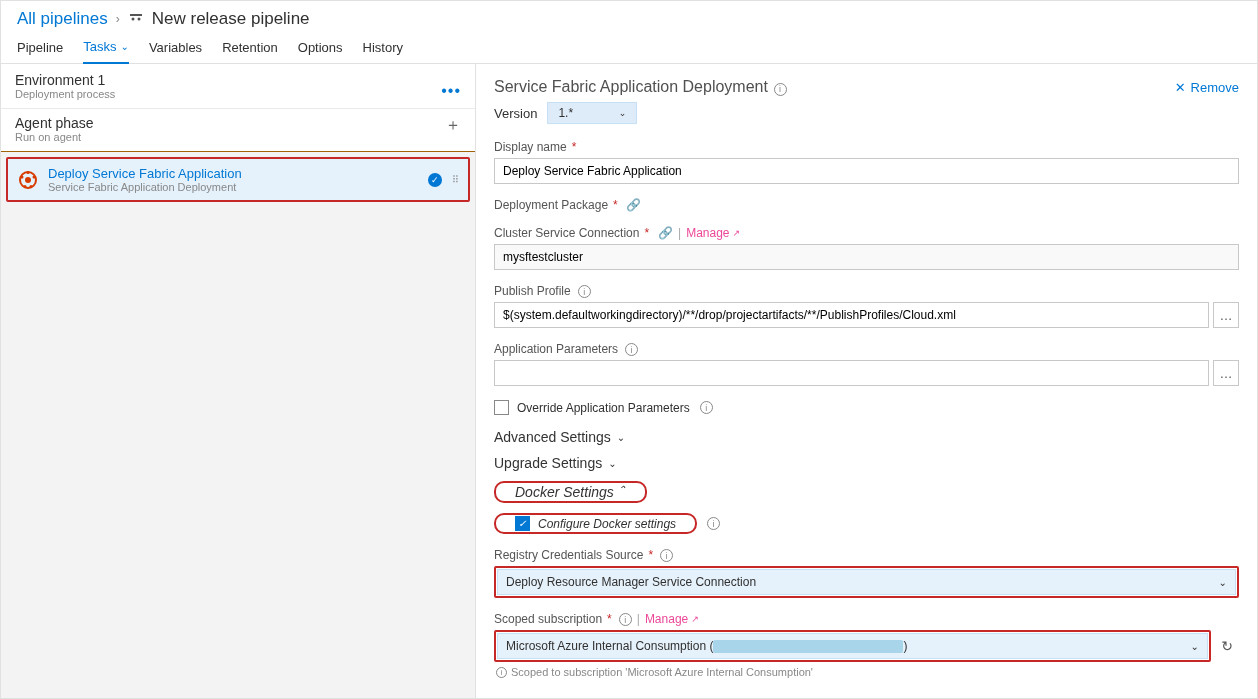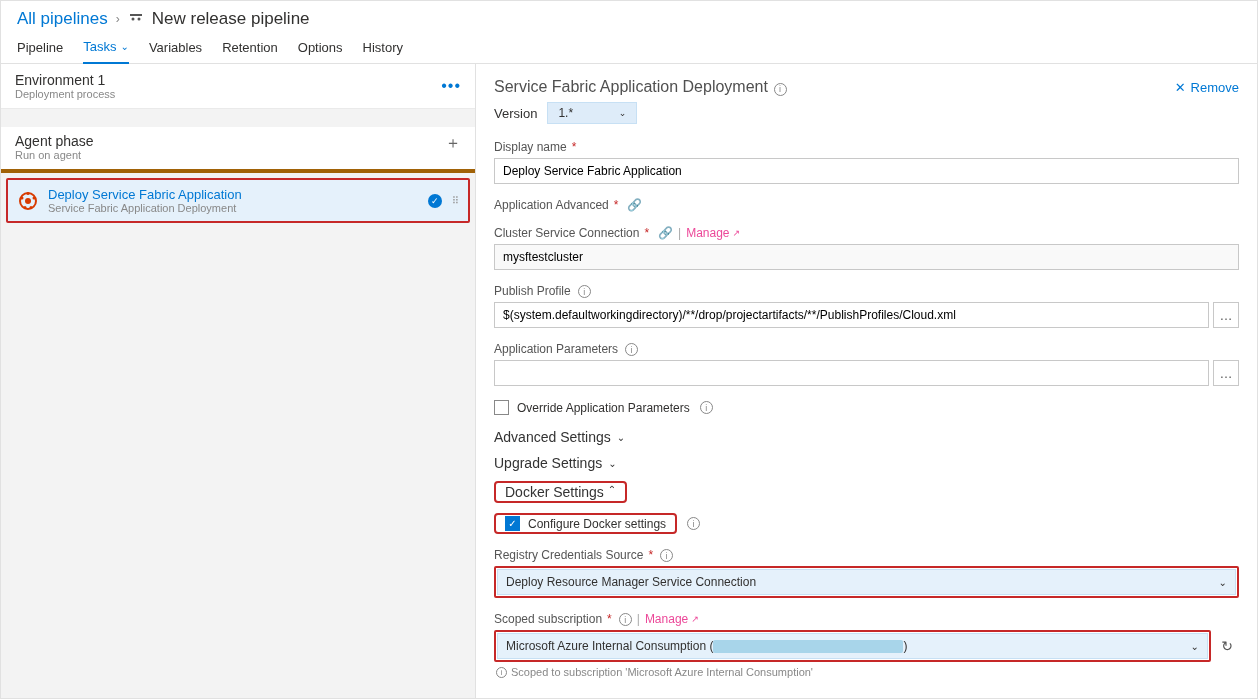--- a/index.html
+++ b/index.html
@@ -12,26 +12,26 @@
     .breadcrumb .icon-sm { display: inline-flex; align-items: center; justify-content: center; width: 16px; }
 
     .tabs { display: flex; gap: 20px; padding: 4px 16px 0 16px; border-bottom: 1px solid #e1e1e1; font-size: 13px; }
     .tab { padding: 6px 0 8px 0; color: #323130; cursor: pointer; display: flex; align-items: center; gap: 4px; }
     .tab.active { border-bottom: 2px solid #0078d4; color: #0078d4; margin-bottom: -1px; }
 
     .body { flex: 1; display: flex; overflow: hidden; }
     .left { width: 475px; background: #f3f3f3; border-right: 1px solid #e1e1e1; display: flex; flex-direction: column; }
     .right { flex: 1; padding: 14px 18px; overflow-y: auto; background: #fff; }
 
-    .panel-hdr { background: #fff; padding: 8px 14px; border-bottom: 1px solid #eaeaea; display: flex; justify-content: space-between; align-items: center; }
+    .panel-hdr { background: #fff; padding: 8px 14px; border-bottom: 1px solid #eaeaea; display: flex; justify-content: space-between; align-items: flex-end; }
     .panel-hdr .t { font-size: 14px; color: #323130; }
     .panel-hdr .s { font-size: 11px; color: #888; }
     .dots { color: #0078d4; font-size: 16px; letter-spacing: 1px; cursor: pointer; }
 
-    .agent { background: #fff; margin-top: 18px; padding: 6px 14px 8px 14px; border-bottom: 4px solid #a16207; display: flex; justify-content: space-between; align-items: flex-start; }
+    .agent { background: #fff; margin-top: 0; padding: 6px 14px 8px 14px; border-bottom: 1px solid #a16207; display: flex; justify-content: space-between; align-items: flex-start; }
     .agent .t { font-size: 14px; }
     .agent .s { font-size: 11px; color: #888; }
     .plus { color: #666; font-size: 16px; cursor: pointer; }
 
     .task-row { margin: 5px 5px 0 5px; background: #e5f1fb; border: 2px solid #c62828; border-radius: 2px; padding: 7px 10px; display: flex; align-items: center; gap: 10px; }
     .task-icon { width: 20px; height: 20px; }
     .task-row .tcol { flex: 1; }
     .task-row .tt { font-size: 13px; color: #0078d4; }
     .task-row .ts { font-size: 11px; color: #888; }
     .check { width: 14px; height: 14px; border-radius: 50%; background: #0078d4; display: flex; align-items: center; justify-content: center; color: #fff; font-size: 9px; }
@@ -56,21 +56,21 @@
     .finput.white { background: #fff; }
     .with-btn { display: flex; gap: 4px; align-items: center; }
     .with-btn .finput { flex: 1; }
     .dotbtn { width: 26px; height: 26px; border: 1px solid #c8c8c8; background: #fff; display: flex; align-items: center; justify-content: center; color: #555; cursor: pointer; }
     .cbrow { display: flex; align-items: center; gap: 8px; font-size: 12px; }
     .cbrow .chk { width: 15px; height: 15px; border: 1px solid #888; }
     .cbrow .chk.checked { background: #0078d4; border-color: #0078d4; color: #fff; display: flex; align-items: center; justify-content: center; font-size: 10px; }
 
     .section { font-size: 14px; color: #333; display: flex; align-items: center; gap: 6px; cursor: pointer; margin: 10px 0; }
     .sec-wrap { display: inline-flex; }
-    .redbox { border: 2px solid #c62828; padding: 1px 9px; border-radius: 4px; }
+    .redbox { border: 2px solid #c62828; padding: 1px 19px; border-radius: 10px; font-style: italic; }
     .redbox-field { border: 2px solid #c62828; border-radius: 2px; padding: 1px; }
 
     .select { width: 100%; background: #e5f1fb; border: 1px solid #c7e0f4; padding: 5px 8px; font-size: 12px; display: flex; justify-content: space-between; align-items: center; }
     .refresh { width: 24px; height: 24px; display: flex; align-items: center; justify-content: center; color: #555; cursor: pointer; font-size: 14px; }
     .scoped { font-size: 11px; color: #888; margin-top: 4px; display: flex; align-items: center; gap: 4px; }
     .redact { display: inline-block; width: 190px; height: 13px; background: #a8d5ea; vertical-align: middle; border-radius: 2px; }
     svg { display: block; }
   </style>
 </head>
 <body>
@@ -163,21 +163,21 @@
       <div class="fgroup">
         <div class="flabel">
             <span>Display name</span> 
             <span class="req">*</span>
           </div>
         <input class="finput white" value="Deploy Service Fabric Application" style="">
       </div>
 
       <div class="fgroup">
         <div class="flabel">
-            <span>Application Advanced</span> 
+            <span>Deployment Package</span> 
             <span class="req">*</span> 
             <span class="link-i">🔗</span>
           </div>
       </div>
 
       <div class="fgroup">
         <div class="flabel">
           <span>Cluster Service Connection</span> 
             <span class="req">*</span>
           <span class="link-i">🔗</span>

